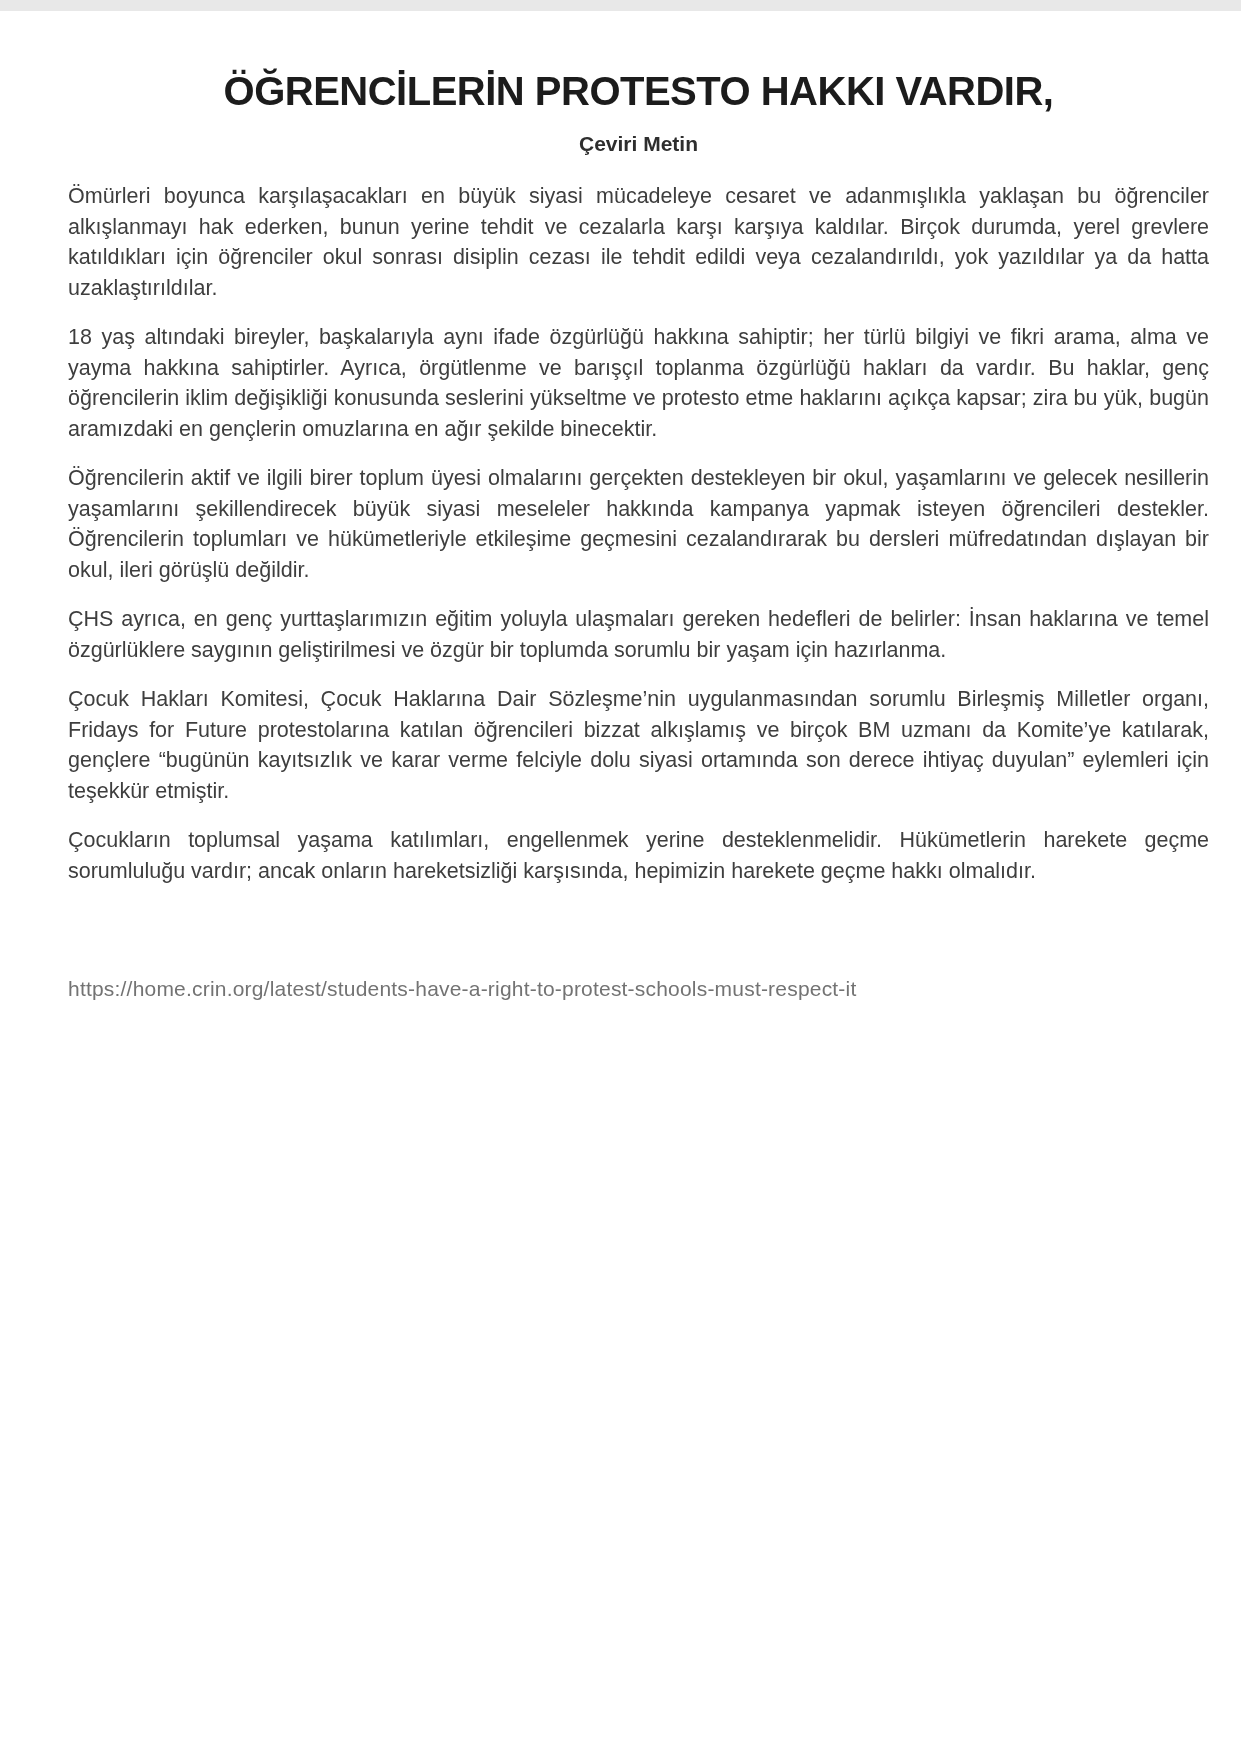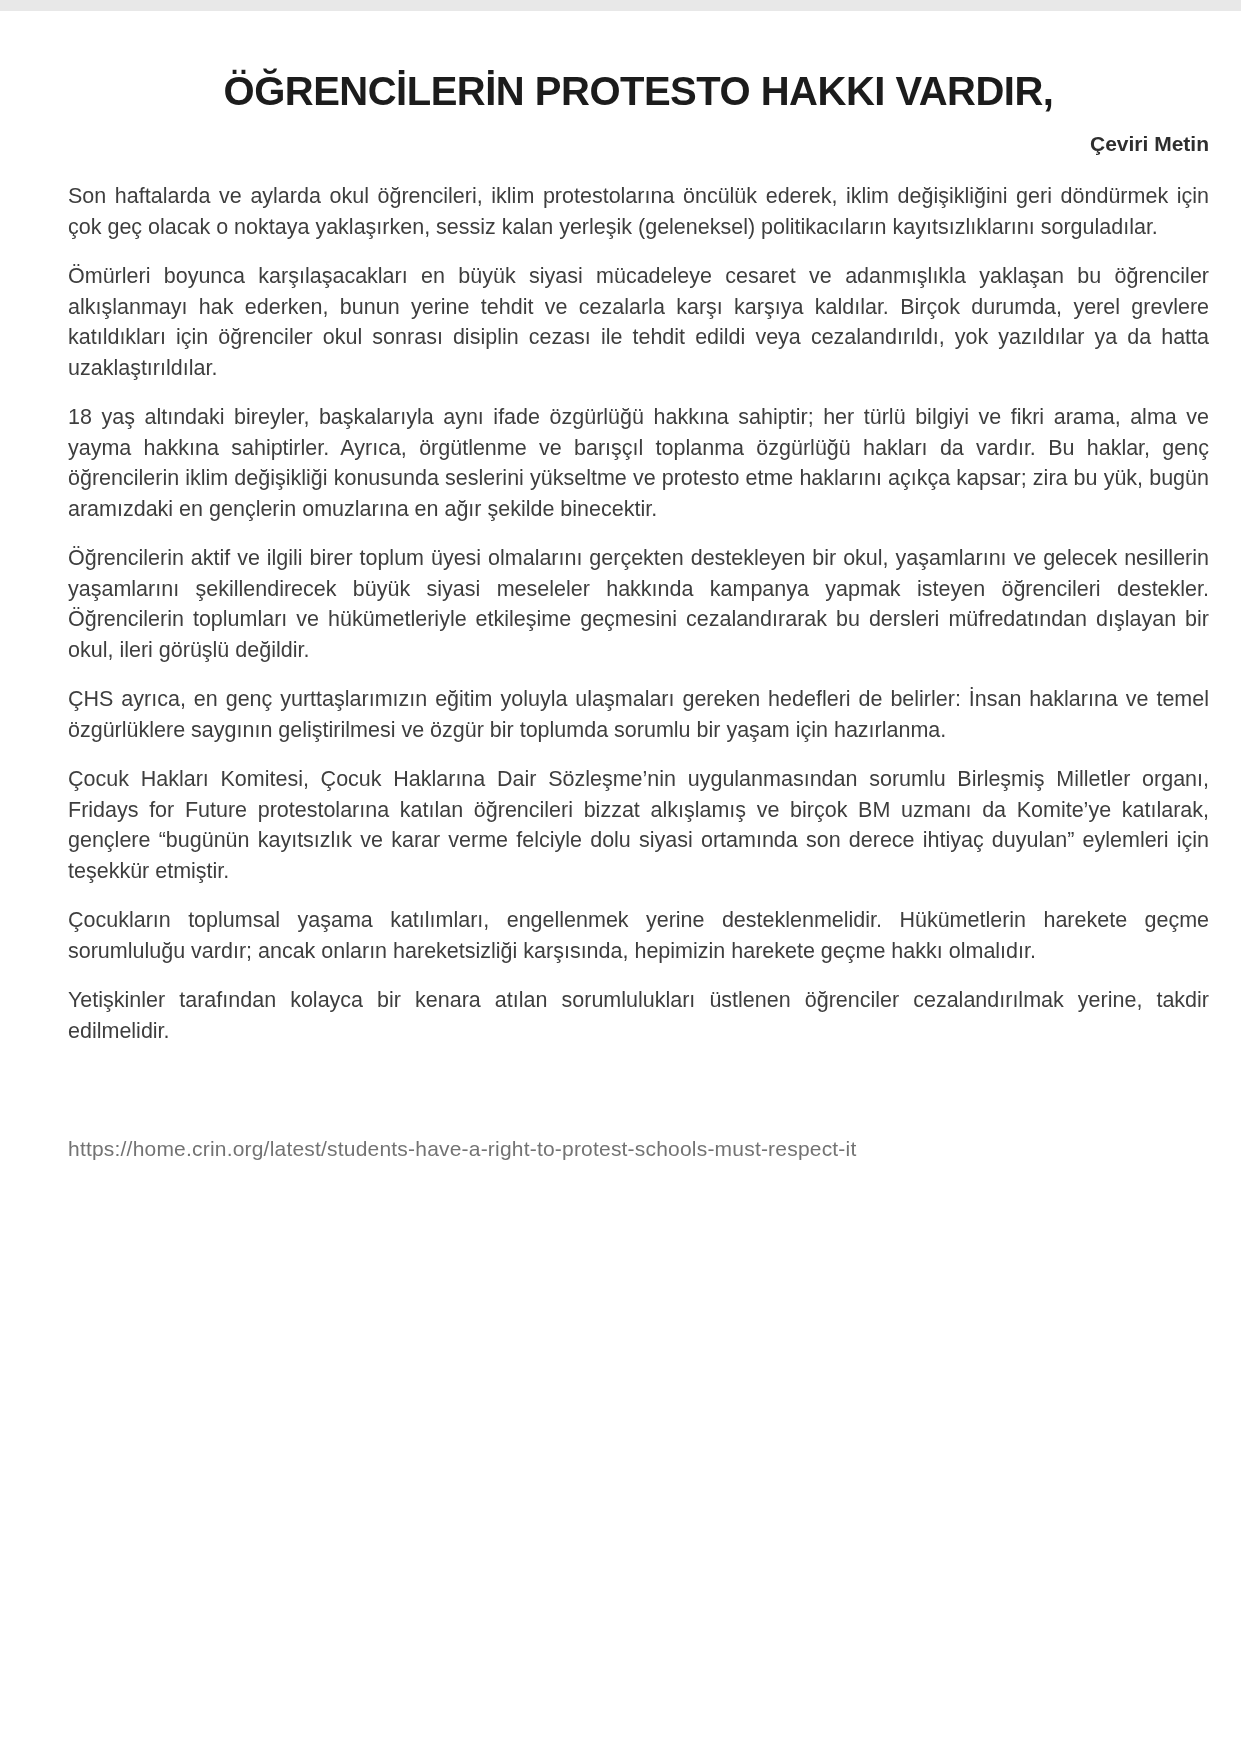--- a/index.html
+++ b/index.html
@@ -18,21 +18,21 @@
   .title {
     text-align: center;
     color: #1c1c1c;
     font-weight: bold;
     font-size: 40px;
     line-height: 48px;
     letter-spacing: -0.5px;
   }
   .title-line { display: block; }
   .subtitle {
-    text-align: right;
+    text-align: center;
     color: #2e2e2e;
     font-weight: bold;
     font-size: 21px;
     line-height: 26px;
     margin-top: 16px;
   }
   .body-text {
     margin-top: 24px;
     color: #3e3e3e;
   }
@@ -63,26 +63,24 @@
 
 <div class="page">
 
   <h1 class="title">
     <span class="title-line">ÖĞRENCİLERİN PROTESTO HAKKI VARDIR,</span>
   </h1>
 
   <div class="subtitle">Çeviri Metin</div>
 
   <div class="body-text">
-    <p>Son haftalarda ve aylarda okul öğrencileri, iklim protestolarına öncülük ederek, iklim değişikliğini geri döndürmek için çok geç olacak o noktaya yaklaşırken, sessiz kalan yerleşik (geleneksel) politikacıların kayıtsızlıklarını sorguladılar.</p>
     <p>Ömürleri boyunca karşılaşacakları en büyük siyasi mücadeleye cesaret ve adanmışlıkla yaklaşan bu öğrenciler alkışlanmayı hak ederken, bunun yerine tehdit ve cezalarla karşı karşıya kaldılar. Birçok durumda, yerel grevlere katıldıkları için öğrenciler okul sonrası disiplin cezası ile tehdit edildi veya cezalandırıldı, yok yazıldılar ya da hatta uzaklaştırıldılar.</p>
     <p>18 yaş altındaki bireyler, başkalarıyla aynı ifade özgürlüğü hakkına sahiptir; her türlü bilgiyi ve fikri arama, alma ve yayma hakkına sahiptirler. Ayrıca, örgütlenme ve barışçıl toplanma özgürlüğü hakları da vardır. Bu haklar, genç öğrencilerin iklim değişikliği konusunda seslerini yükseltme ve protesto etme haklarını açıkça kapsar; zira bu yük, bugün aramızdaki en gençlerin omuzlarına en ağır şekilde binecektir.</p>
     <p>Öğrencilerin aktif ve ilgili birer toplum üyesi olmalarını gerçekten destekleyen bir okul, yaşamlarını ve gelecek nesillerin yaşamlarını şekillendirecek büyük siyasi meseleler hakkında kampanya yapmak isteyen öğrencileri destekler. Öğrencilerin toplumları ve hükümetleriyle etkileşime geçmesini cezalandırarak bu dersleri müfredatından dışlayan bir okul, ileri görüşlü değildir.</p>
     <p>ÇHS ayrıca, en genç yurttaşlarımızın eğitim yoluyla ulaşmaları gereken hedefleri de belirler: İnsan haklarına ve temel özgürlüklere saygının geliştirilmesi ve özgür bir toplumda sorumlu bir yaşam için hazırlanma.</p>
     <p>Çocuk Hakları Komitesi, Çocuk Haklarına Dair Sözleşme’nin uygulanmasından sorumlu Birleşmiş Milletler organı, Fridays for Future protestolarına katılan öğrencileri bizzat alkışlamış ve birçok BM uzmanı da Komite’ye katılarak, gençlere “bugünün kayıtsızlık ve karar verme felciyle dolu siyasi ortamında son derece ihtiyaç duyulan” eylemleri için teşekkür etmiştir.</p>
     <p>Çocukların toplumsal yaşama katılımları, engellenmek yerine desteklenmelidir. Hükümetlerin harekete geçme sorumluluğu vardır; ancak onların hareketsizliği karşısında, hepimizin harekete geçme hakkı olmalıdır.</p>
-    <p>Yetişkinler tarafından kolayca bir kenara atılan sorumlulukları üstlenen öğrenciler cezalandırılmak yerine, takdir edilmelidir.</p>
   </div>
 
   <div class="source-url">https://home.crin.org/latest/students-have-a-right-to-protest-schools-must-respect-it</div>
 
 
 </div>
 
 </body></html>

